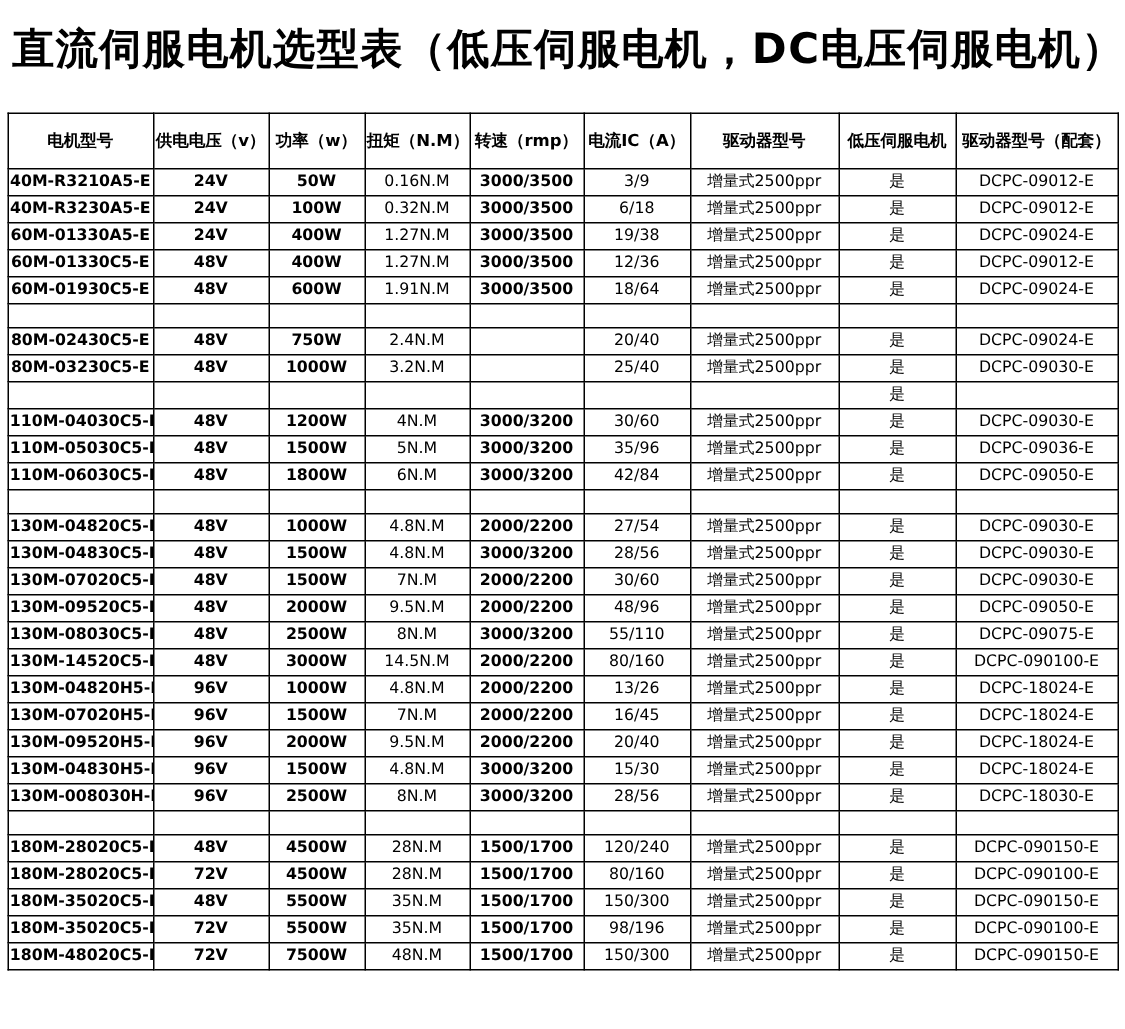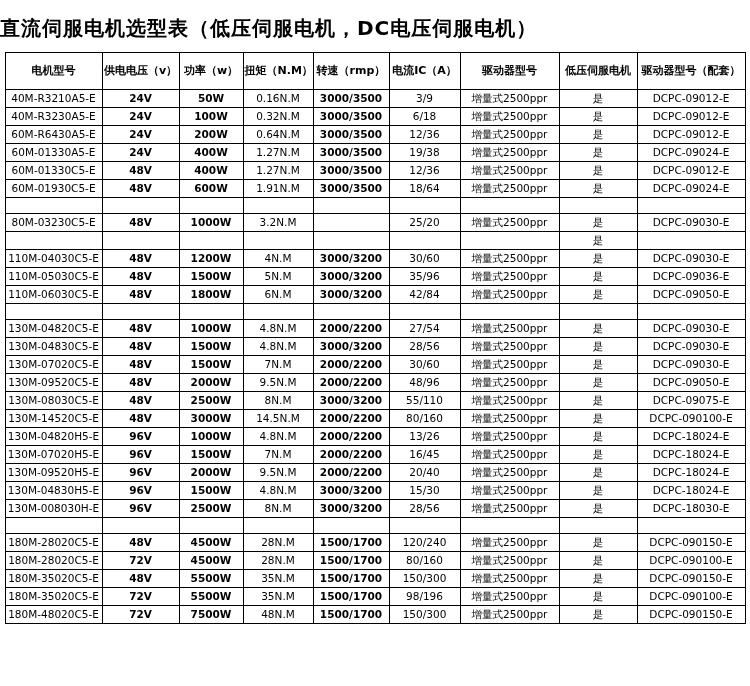--- a/index.html
+++ b/index.html
@@ -15,52 +15,52 @@
     overflow: hidden;
   }
   .page {
     width: 750px;
     height: 686px;
     box-sizing: border-box;
     padding: 0;
     position: relative;
   }
   .title {
-    text-align: left;
-    font-size: 20px;
+    text-align: right;
+    font-size: 28px;
     font-weight: bold;
     letter-spacing: 1px;
     padding: 16px 0 12px 0;
     line-height: 1.2;
   }
   table.spec {
     border-collapse: collapse;
     width: 740px;
-    margin: 0 auto;
+    margin: 13px auto;
     table-layout: fixed;
   }
   table.spec th, table.spec td {
     border: 1px solid #000;
     font-size: 10.5px;
     text-align: center;
     vertical-align: middle;
     padding: 1px 1px;
     height: 15px;
     line-height: 1.15;
     overflow: hidden;
     white-space: nowrap;
   }
   table.spec th {
     font-weight: bold;
     height: 34px;
     font-size: 11px;
     line-height: 1.25;
   }
   td.model {
-    font-weight: normal;
+    font-weight: bold;
     font-size: 10.5px;
   }
   td.volt, td.power, td.speed {
     font-weight: bold;
   }
   td.torque, td.current {
     font-weight: normal;
   }
   td.enc, td.brake, td.driver {
     font-weight: normal;
@@ -125,31 +125,20 @@
           <td class="volt">24V</td>
           <td class="power">100W</td>
           <td class="torque">0.32N.M</td>
           <td class="speed">3000/3500</td>
           <td class="current">6/18</td>
           <td class="enc">增量式2500ppr</td>
           <td class="brake">是</td>
           <td class="driver">DCPC-09012-E</td>
         </tr>
         <tr>
-          <td class="model">60M-R6430A5-E</td>
-          <td class="volt">24V</td>
-          <td class="power">200W</td>
-          <td class="torque">0.64N.M</td>
-          <td class="speed">3000/3500</td>
-          <td class="current">12/36</td>
-          <td class="enc">增量式2500ppr</td>
-          <td class="brake">是</td>
-          <td class="driver">DCPC-09012-E</td>
-        </tr>
-        <tr>
           <td class="model">60M-01330A5-E</td>
           <td class="volt">24V</td>
           <td class="power">400W</td>
           <td class="torque">1.27N.M</td>
           <td class="speed">3000/3500</td>
           <td class="current">19/38</td>
           <td class="enc">增量式2500ppr</td>
           <td class="brake">是</td>
           <td class="driver">DCPC-09024-E</td>
         </tr>
@@ -180,26 +169,37 @@
           <td class="volt"></td>
           <td class="power"></td>
           <td class="torque"></td>
           <td class="speed"></td>
           <td class="current"></td>
           <td class="enc"></td>
           <td class="brake"></td>
           <td class="driver"></td>
         </tr>
         <tr>
+          <td class="model">80M-02430C5-E</td>
+          <td class="volt">48V</td>
+          <td class="power">750W</td>
+          <td class="torque">2.4N.M</td>
+          <td class="speed"></td>
+          <td class="current">20/40</td>
+          <td class="enc">增量式2500ppr</td>
+          <td class="brake">是</td>
+          <td class="driver">DCPC-09024-E</td>
+        </tr>
+        <tr>
           <td class="model">80M-03230C5-E</td>
           <td class="volt">48V</td>
           <td class="power">1000W</td>
           <td class="torque">3.2N.M</td>
           <td class="speed"></td>
-          <td class="current">25/20</td>
+          <td class="current">25/40</td>
           <td class="enc">增量式2500ppr</td>
           <td class="brake">是</td>
           <td class="driver">DCPC-09030-E</td>
         </tr>
         <tr>
           <td class="model"></td>
           <td class="volt"></td>
           <td class="power"></td>
           <td class="torque"></td>
           <td class="speed"></td>

